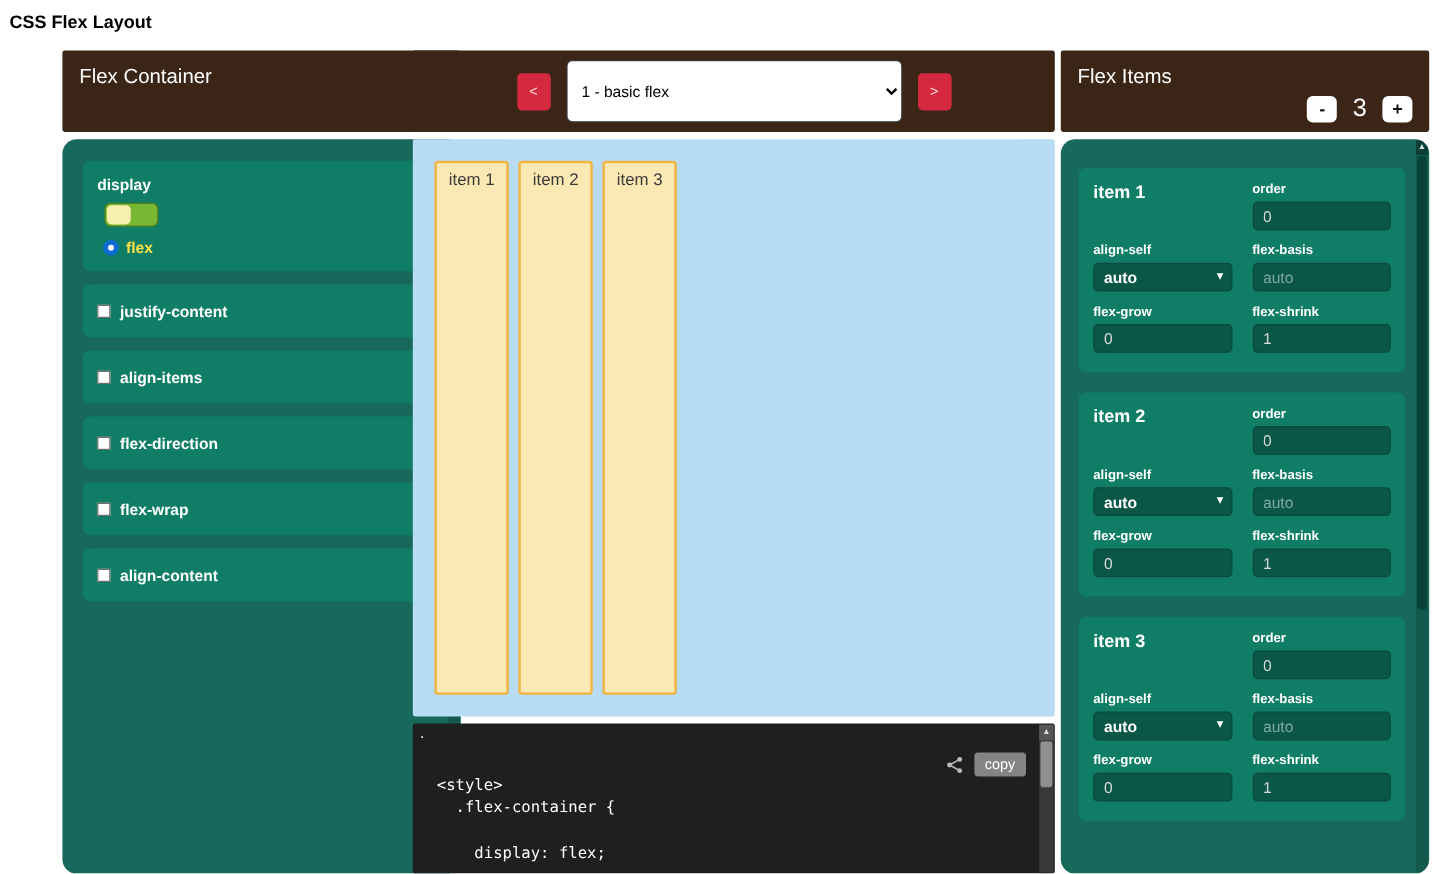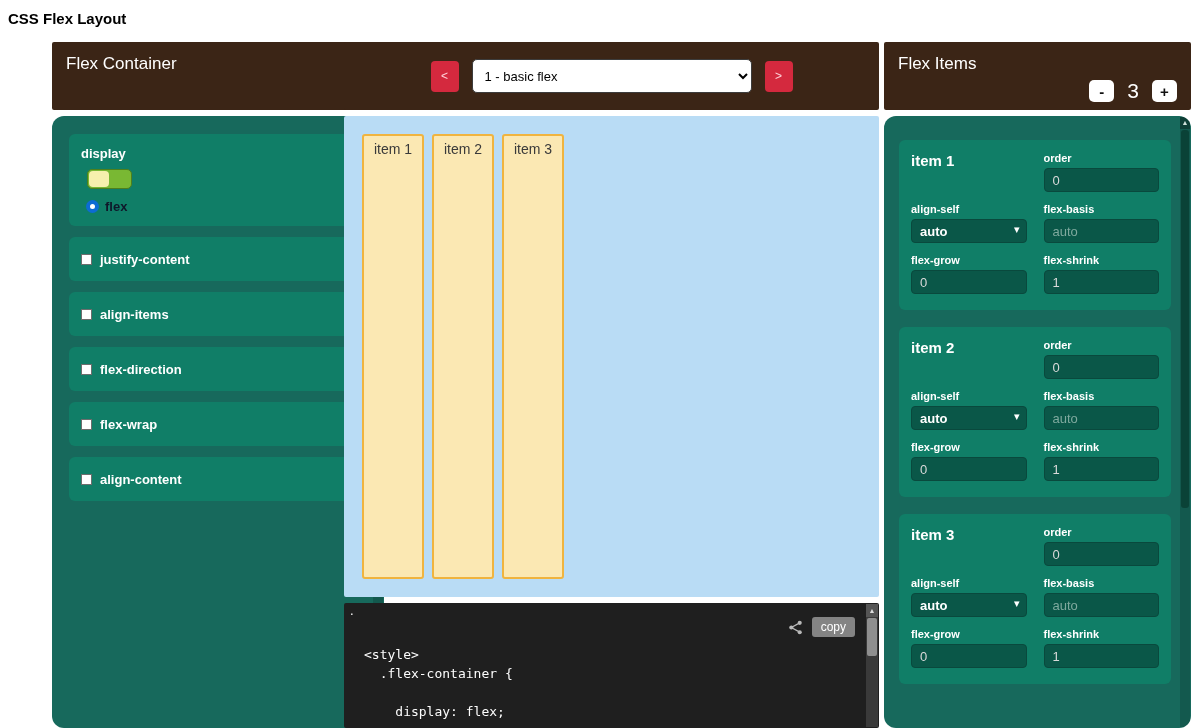--- a/index.html
+++ b/index.html
@@ -40,39 +40,39 @@
   .checkbox { width: 11px; height: 11px; background: #fff; border: 1px solid #6d6d6d;
     display: inline-block; flex: 0 0 auto; cursor: pointer; }
 
   .toggle { width: 45px; height: 20px; background: #79b833; border-radius: 5px;
     border: 1px solid #4e7f1c; position: relative; margin: 8px 0 10px 6px; cursor: pointer; }
   .toggle-knob { position: absolute; left: 1px; top: 1px; width: 20px; height: 16px;
     background: #f6f0ae; border-radius: 4px; }
   .radio-row { display: flex; align-items: center; gap: 6px; margin-left: 5px; cursor: pointer; }
   .radio { width: 13px; height: 13px; border-radius: 50%; border: 4px solid #0c6cd4;
     background: #fff; display: inline-block; }
-  .radio-label { font-size: 13px; font-weight: bold; color: #0f172a; }
+  .radio-label { font-size: 13px; font-weight: bold; color: #fde047; }
 
   
   .middle-header { display: flex; align-items: center; justify-content: center; gap: 13px; }
   .nav-btn { width: 28px; height: 31px; background: #d4293e; border: none; border-radius: 4px;
     color: #ffd3da; font-size: 12px; cursor: pointer; }
-  .example-select { width: 280px; height: 34px; border: 1px solid #3c3c3c; border-radius: 5px;
+  .example-select { width: 280px; height: 52px; border: 1px solid #3c3c3c; border-radius: 5px;
     background: #fff; color: #000; font-size: 13px; padding: 0 8px;
     font-family: "Liberation Sans", sans-serif; }
 
   .flex-preview { position: absolute; top: 74px; height: 481px; left: 0; right: 0;
     background: #b9dcf5; border-radius: 2px; display: flex; padding: 18px; align-items: stretch; }
   .flex-item { width: 62px; margin-right: 8px; background: #fbe8b3; border: 2px solid #f0b43f;
     border-radius: 3px; color: #3a3a3a; font-size: 14px; text-align: center; padding-top: 5px; }
 
   .code-panel { position: absolute; top: 561px; bottom: 0; left: 0; right: 0;
     background: #1f1f1f; border-radius: 2px; overflow: hidden; }
   .code-dot { position: absolute; top: 0; left: 6px; color: #fff; font-size: 13px; }
-  .code-controls { position: absolute; top: 14px; right: 24px; display: flex;
+  .code-controls { position: absolute; top: 24px; right: 24px; display: flex;
     align-items: center; gap: 9px; }
   .share-icon { display: inline-flex; cursor: pointer; }
   .copy-btn { background: #848484; color: #fff; border: none; border-radius: 3px;
     font-size: 12px; padding: 3px 9px; cursor: pointer; }
   .code-block { margin-top: 42px; padding-left: 20px; color: #fdfdfd;
     font-family: "DejaVu Sans Mono", "Liberation Mono", monospace; font-size: 13px; }
   .code-line { white-space: pre; min-height: 19px; line-height: 19px; }
 
   
   .count-group { position: absolute; right: 14px; bottom: 7px; display: flex;

